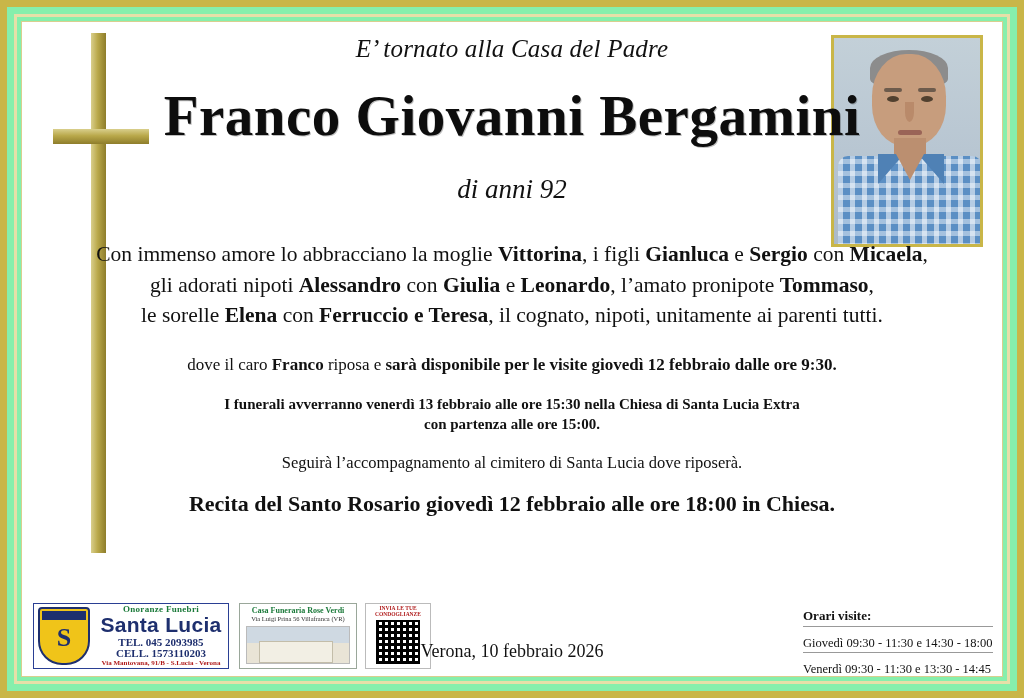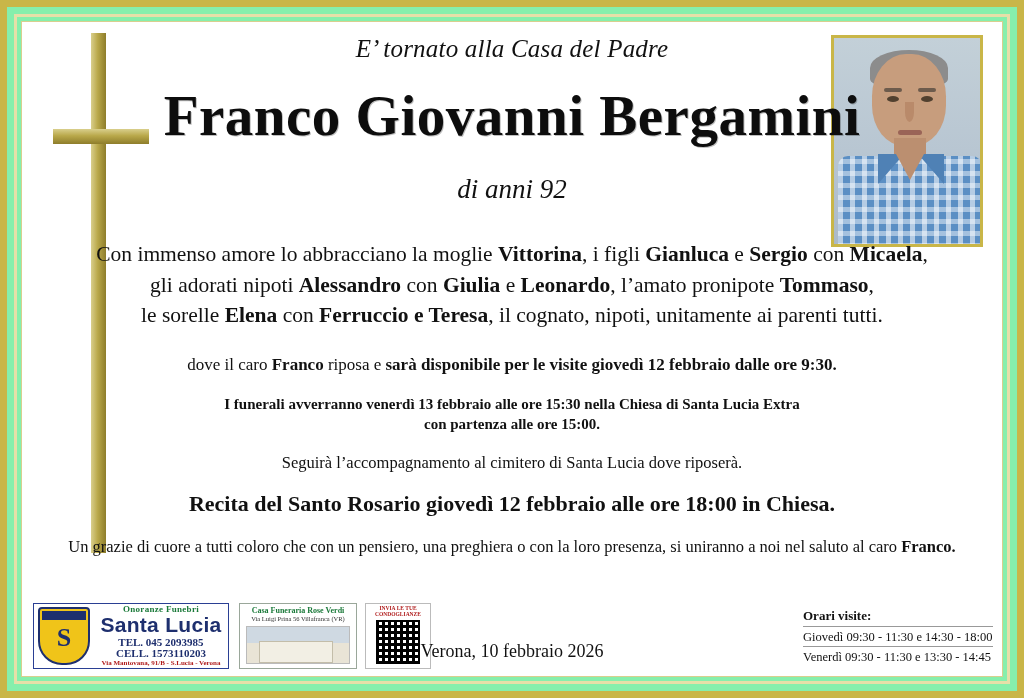--- a/index.html
+++ b/index.html
@@ -416,21 +416,21 @@
     font-size: 12.5px;
     color: #111;
     line-height: 1.45;
   }
   .visits .v-title {
     font-weight: bold;
     font-size: 13px;
   }
   .visits .v-row {
     border-top: 1px solid #999;
-    padding-top: 1px;
+    padding-top: 7px;
   }
 </style>
 </head>
 <body>
 
 <div class="poster">
   <div class="inner-frame"></div>
 
   <div class="cross">
     <div class="v"></div>
@@ -470,21 +470,20 @@
       <div>dove il caro <b>Franco</b> riposa e <b>sarà disponibile per le visite giovedì 12 febbraio dalle ore 9:30.</b></div>
     </div>
 
     <div class="funeral">
       <div>I funerali avverranno venerdì 13 febbraio alle ore 15:30 nella Chiesa di Santa Lucia Extra</div>
       <div>con partenza alle ore 15:00.</div>
     </div>
 
     <div class="accompany">Seguirà l’accompagnamento al cimitero di Santa Lucia dove riposerà.</div>
     <div class="rosario">Recita del Santo Rosario giovedì 12 febbraio alle ore 18:00 in Chiesa.</div>
-    <div class="thanks">Un grazie di cuore  a tutti coloro che con un pensiero, una preghiera o con la loro presenza, si uniranno a noi nel saluto al caro <b>Franco.</b></div>
   </div>
 
   <div class="footer">
 
     <div class="logo-block">
       <div class="crest">
         <div class="crest-top"></div>
         <div class="crest-s">S</div>
       </div>
       <div class="logo-text">

